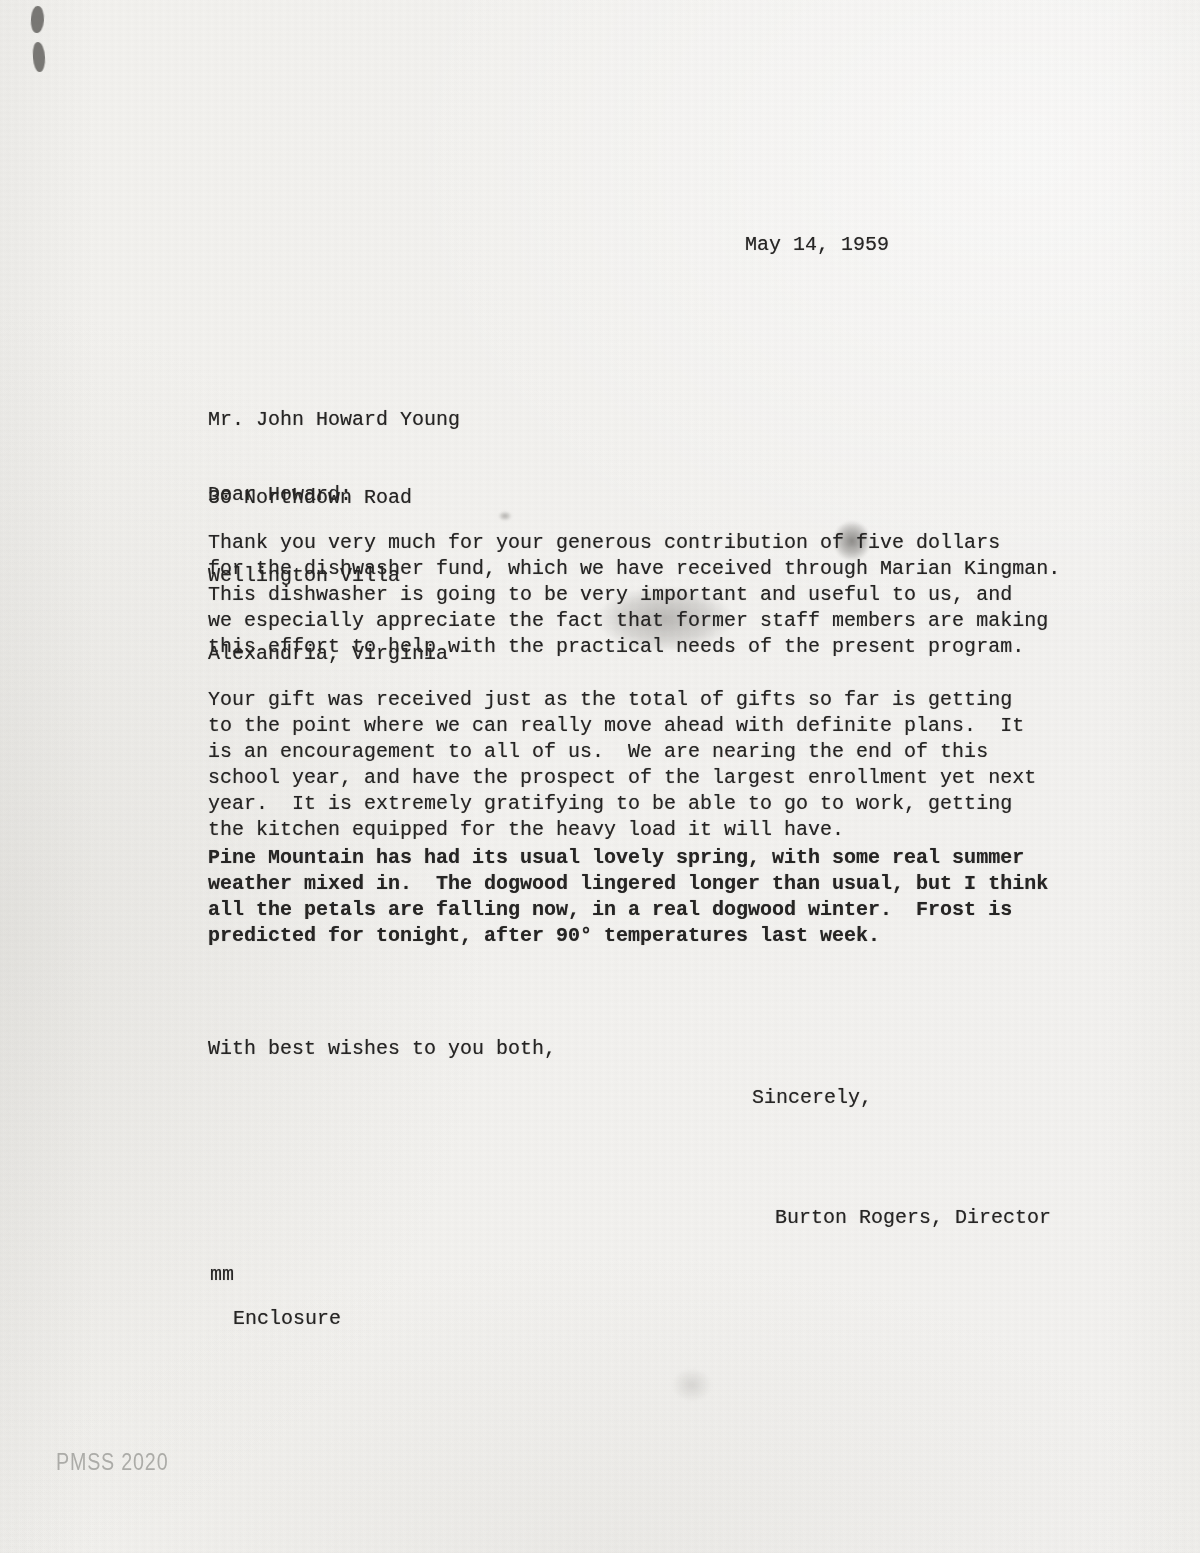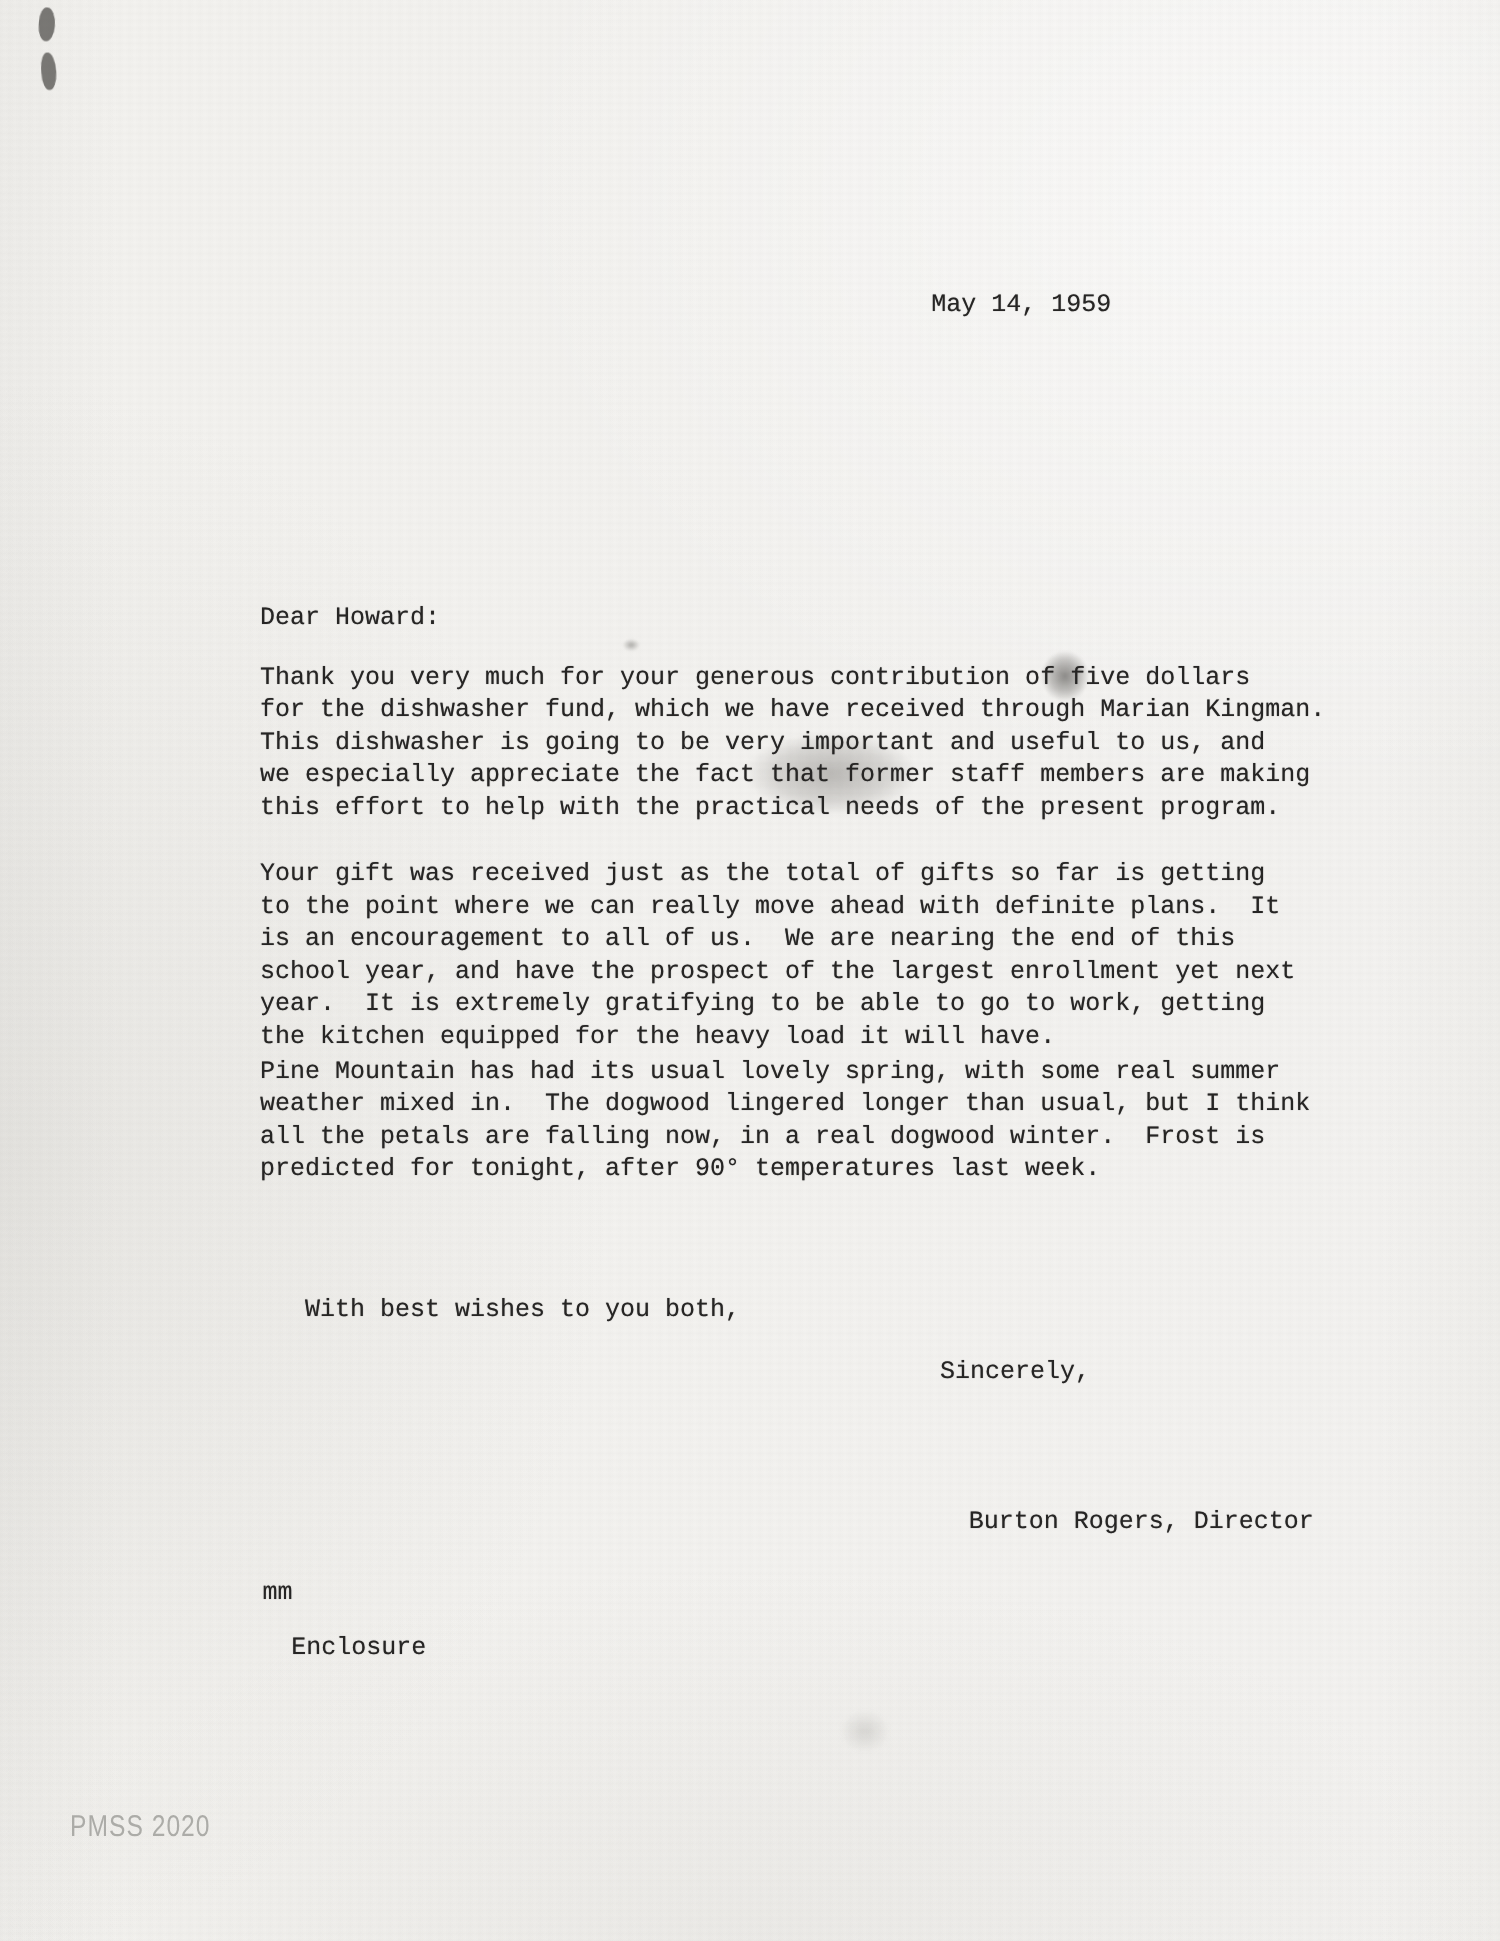--- a/index.html
+++ b/index.html
@@ -83,43 +83,49 @@
   .smudge-bottom {
     left: 672px; top: 1368px; width: 40px; height: 34px;
     background: radial-gradient(ellipse at center, rgba(130,128,124,0.22), rgba(130,128,124,0) 70%);
     filter: blur(1.5px);
   }
   .date-line    { left: 745px; top: 232px; }
   .recipient    { left: 208px; top: 355px; }
   .salutation   { left: 208px; top: 482px; }
   .p1           { left: 208px; top: 530px; }
   .p2           { left: 208px; top: 675px; margin-top: 12px; }
-  .p3           { left: 208px; top: 845px; }
+  .p3           { left: 208px; top: 845px; font-weight: bold; }
   .p4           { left: 208px; top: 960px; }
-  .p5           { left: 208px; top: 1036px; margin-left: 36px; }
+  .p5           { left: 208px; top: 1036px; }
   .closing      { left: 752px; top: 1085px; }
   .signature    { left: 750px; top: 1205px; margin-left: 25px; }
   .initials     { left: 210px; top: 1262px; }
   .enclosure    { left: 210px; top: 1306px; margin-left: 23px; }
 </style>
 </head>
 <body>
 
 <div class="page">
   <div class="grain"></div>
 
   <div class="corner-mark mark-1"></div>
   <div class="corner-mark mark-2"></div>
   <div class="smudge smudge-dot"></div>
   <div class="smudge smudge-ink"></div>
   <div class="smudge smudge-finger"></div>
   <div class="smudge smudge-bottom"></div>
 
   <div class="typed date-line">May 14, 1959</div>
 
+  <div class="typed recipient">
+    <div>Mr. John Howard Young</div>
+    <div>30 Northdown Road</div>
+    <div>Wellington Villa</div>
+    <div>Alexandria, Virginia</div>
+  </div>
 
   <div class="typed salutation">Dear Howard:</div>
 
   <div class="typed para p1">Thank you very much for your generous contribution of five dollars
 for the dishwasher fund, which we have received through Marian Kingman.
 This dishwasher is going to be very important and useful to us, and
 we especially appreciate the fact that former staff members are making
 this effort to help with the practical needs of the present program.</div>
   <div class="typed para p2">Your gift was received just as the total of gifts so far is getting
 to the point where we can really move ahead with definite plans.  It

